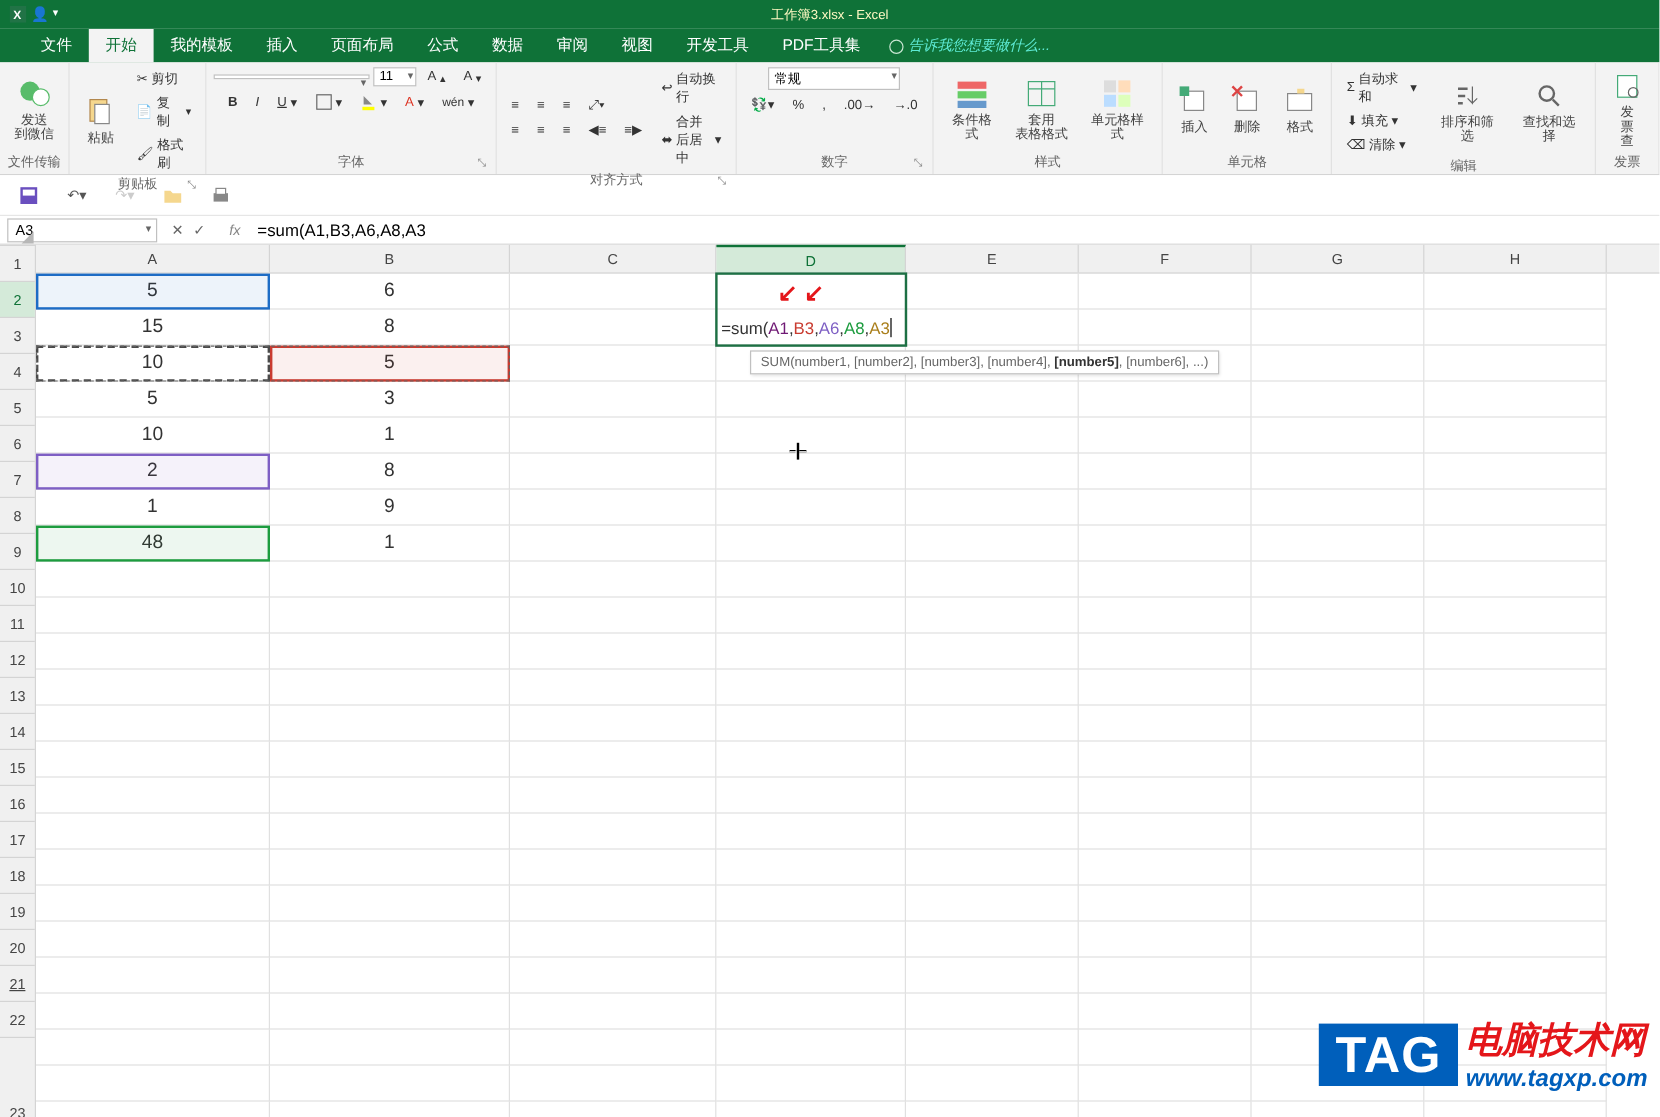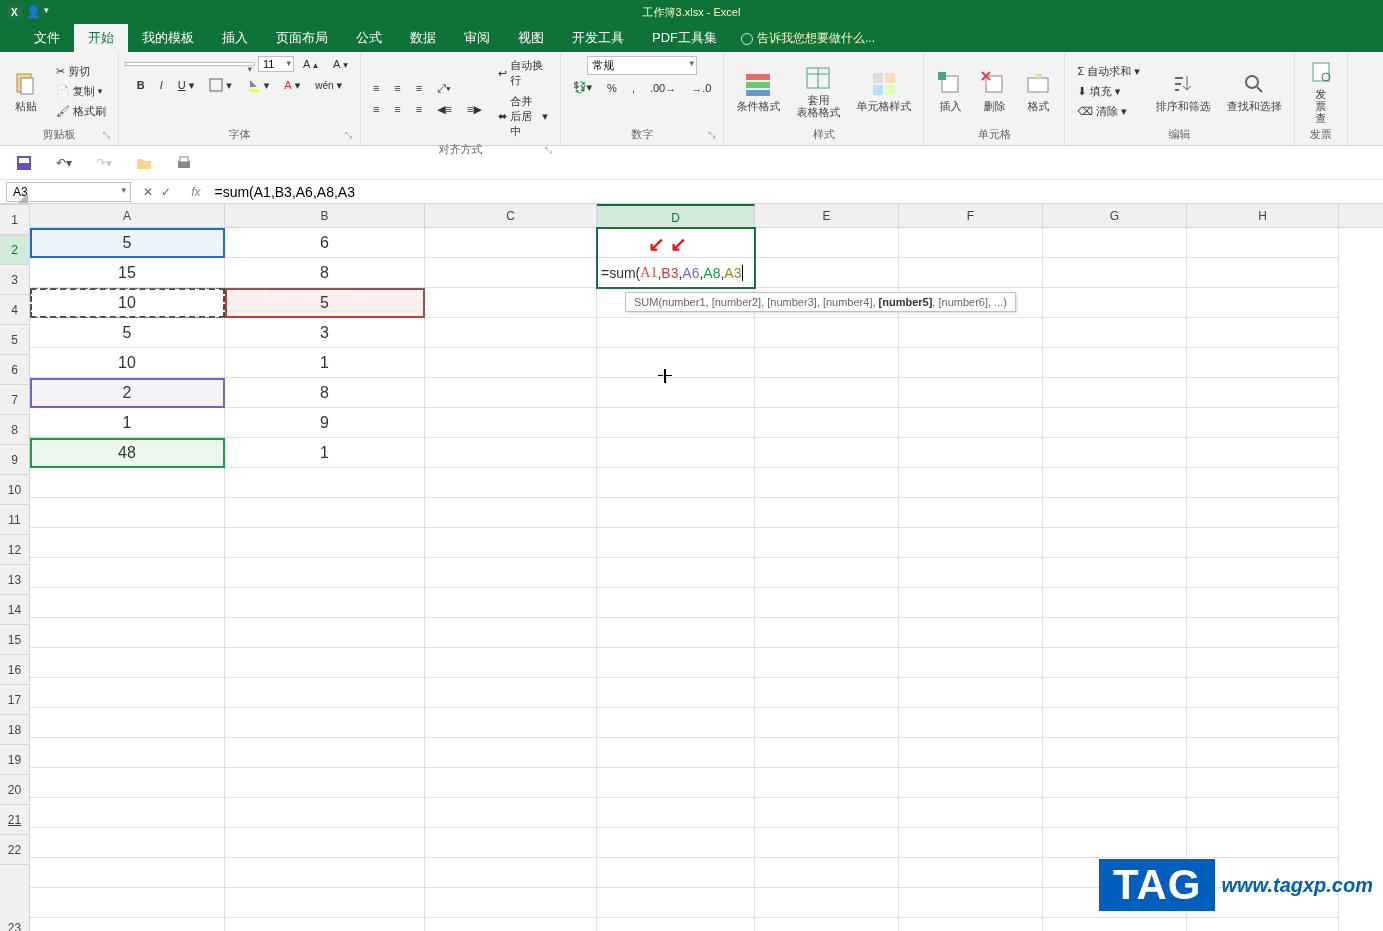--- a/index.html
+++ b/index.html
@@ -6,21 +6,21 @@
 body { background: #fff; font-size: 12px; overflow: hidden; width: 1383px; height: 931px; }
 
 .titlebar { background: #0f7238; height: 24px; display: flex; align-items: center; color: #fff; position: relative; }
 .titlebar .left-icons { display: flex; gap: 4px; padding: 0 8px; }
 .titlebar .left-icons span { width: 14px; height: 14px; display: inline-block; }
 .titlebar .title { position: absolute; left: 50%; transform: translateX(-50%); font-size: 11px; color:#fef9c3; }
 
 .tabbar { background: #0f7238; height: 28px; display: flex; align-items: flex-end; padding-left: 20px; }
 .tabbar .tab { color: #fff; padding: 5px 14px; font-size: 13px; cursor: pointer; }
 .tabbar .tab.active { background: #f3f3f3; color: #0f7238; }
-.tabbar .tell-me { color: #fef9c3; font-size: 12px; padding: 5px 10px; display:flex; align-items:center; gap:4px; }
+.tabbar .tell-me { color: #5eead4; font-size: 12px; padding: 5px 10px; display:flex; align-items:center; gap:4px;font-style:italic; }
 .tell-me-bulb { width:12px; height:12px; border-radius:50%; border:1px solid #c8e6d2; display:inline-block; }
 
 .ribbon { background: #f3f3f3; border-bottom: 1px solid #d4d4d4; height: 94px; display: flex; }
 .rgroup { border-right: 1px solid #e1e1e1; padding: 4px 6px 2px; display: flex; flex-direction: column; justify-content: space-between; }
 .rgroup .content { display: flex; gap: 4px; flex: 1; align-items: center; }
 .rgroup .label { text-align: center; font-size: 11px; color: #666; padding: 1px 0; position:relative; }
 .rgroup .label .launcher { position:absolute; right:2px; bottom:2px; font-size:9px; color:#888; }
 .bigbtn { display: flex; flex-direction: column; align-items: center; gap: 2px; padding: 2px 6px; cursor: pointer; }
 .bigbtn .icon { width: 28px; height: 28px; display: flex; align-items:center; justify-content:center; }
 .bigbtn .text { font-size: 11px; color: #444; text-align: center; line-height: 1.1; }
@@ -66,21 +66,21 @@
 .arrow-red { position:absolute; color:#e4161a; font-size:20px; font-weight:bold; }
 
 .cursor-cross { position:absolute; width:14px; height:14px; }
 .cursor-cross::before, .cursor-cross::after { content:""; position:absolute; background:#000; }
 .cursor-cross::before { width:14px; height:2px; top:6px; }
 .cursor-cross::after { width:2px; height:14px; left:6px; }
 .cursor-cross .wh { position:absolute; background:#fff; }
 
 .formula-cell-text { font-size:14px !important; text-align:left !important; justify-content:flex-start !important; padding-left:4px; }
 .formula-cell-text span { }
-.c-a1 { color:#ef4444;font-family:Liberation Serif, serif; }
+.c-a1 { color:#701a75; }
 .c-b3 { color:#c93b30; }
 .c-a6 { color:#7e5fc4; }
 .c-a8 { color:#1d9c3f; }
 .c-a3 { color:#aa7f1c; }
 
 svg { display:block; }
 </style>
 </head>
 <body>
 
@@ -110,20 +110,35 @@
   <div class="tab">视图</div>
   <div class="tab">开发工具</div>
   <div class="tab">PDF工具集</div>
   <div class="tell-me">
       <span class="tell-me-bulb"></span>
       <span>告诉我您想要做什么...</span>
     </div>
 </div>
 
 <div class="ribbon">
+  <div class="rgroup">
+    <div class="content">
+      <div class="bigbtn">
+        <span class="icon">
+            <svg width="28" height="28">
+              <circle cx="10" cy="12" r="8" fill="#58bc6a"></circle>
+              <circle cx="19" cy="17" r="7" fill="#fff" stroke="#58bc6a"></circle>
+            </svg>
+          </span>
+        <span class="text" style="white-space:pre">发送
+到微信</span>
+      </div>
+    </div>
+    <div class="label">文件传输</div>
+  </div>
 
   <div class="rgroup">
     <div class="content">
       <div class="bigbtn">
         <span class="icon">
             <svg width="28" height="28">
               <rect x="5" y="4" width="14" height="18" fill="#f5d78e" stroke="#b2874d"></rect>
               <rect x="9" y="8" width="12" height="16" fill="#fff" stroke="#888"></rect>
             </svg>
           </span>
@@ -635,15 +650,16 @@
         <span class="wh" style="width:14px;height:1px;top:7px"></span>
       <span class="wh" style="width:1px;height:14px;left:5px"></span>
         <span class="wh" style="width:1px;height:14px;left:7px"></span>
     </div>
   </div>
 </div>
 
 <div class="watermark">
   <div class="tag-box">TAG</div>
   <div class="tag-text">
+    <div class="cn">电脑技术网</div>
     <div class="url">www.tagxp.com</div>
   </div>
 </div>
 
 </body></html>

